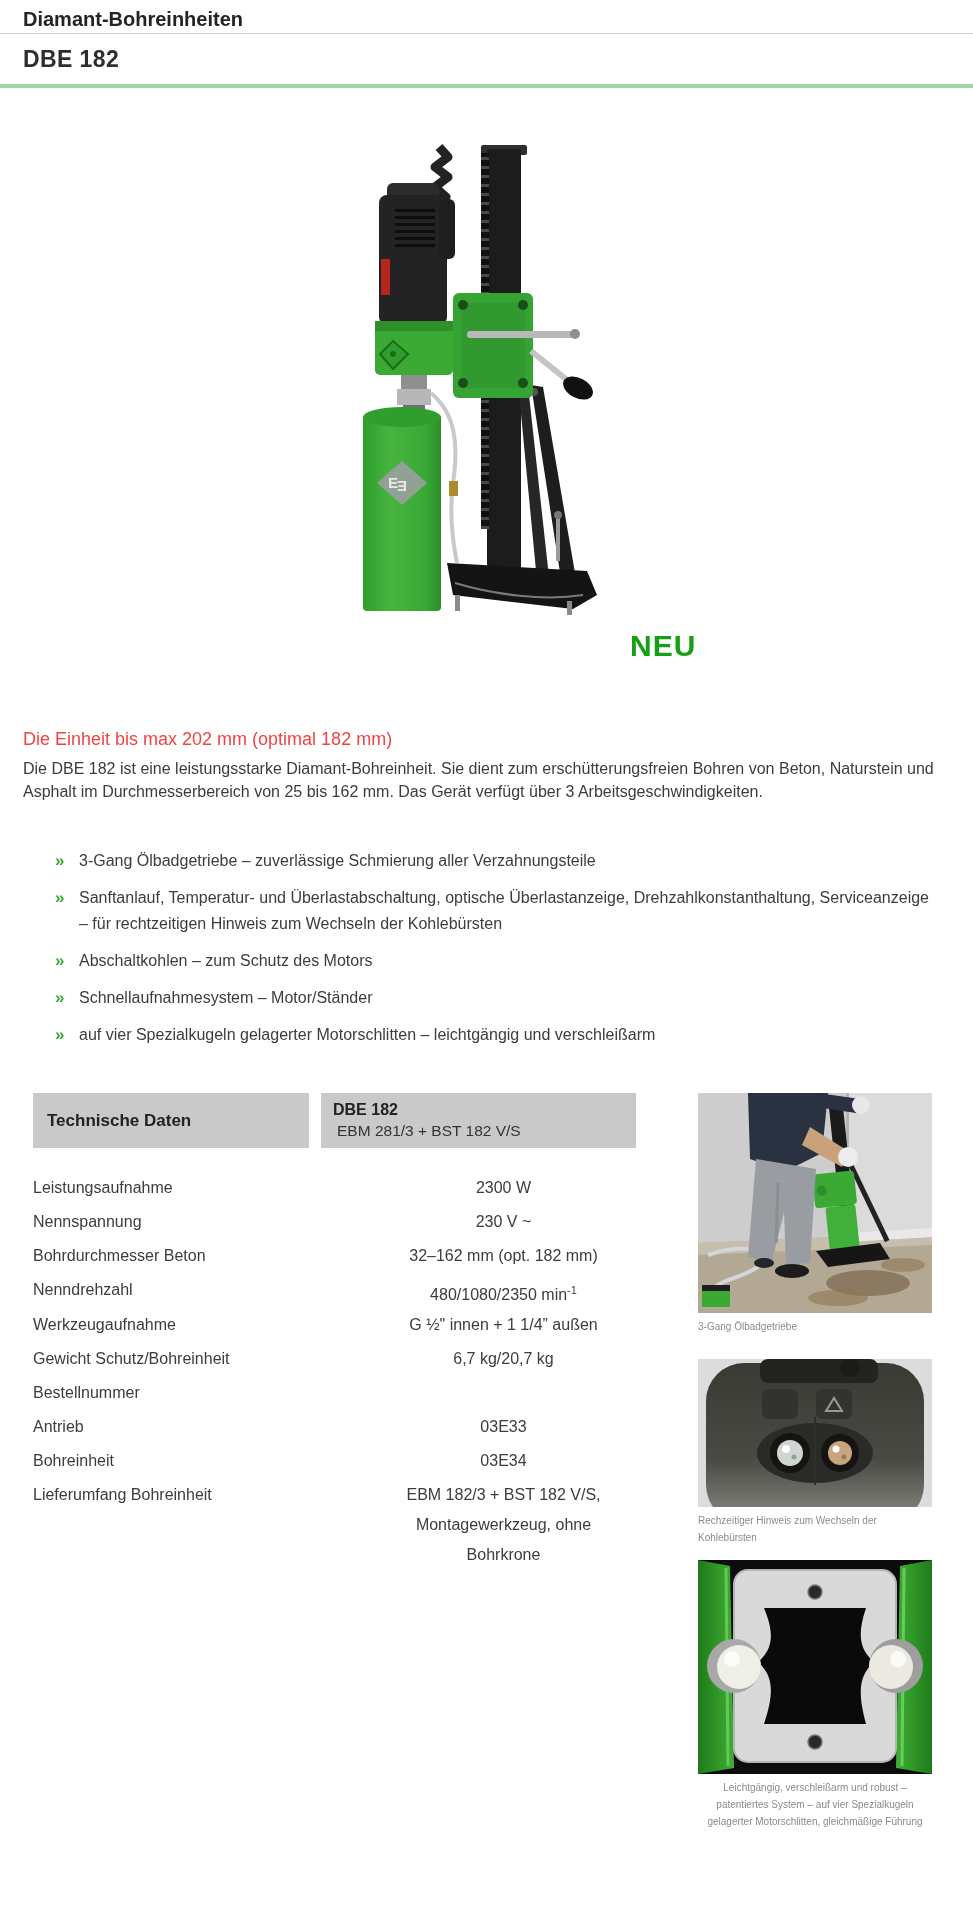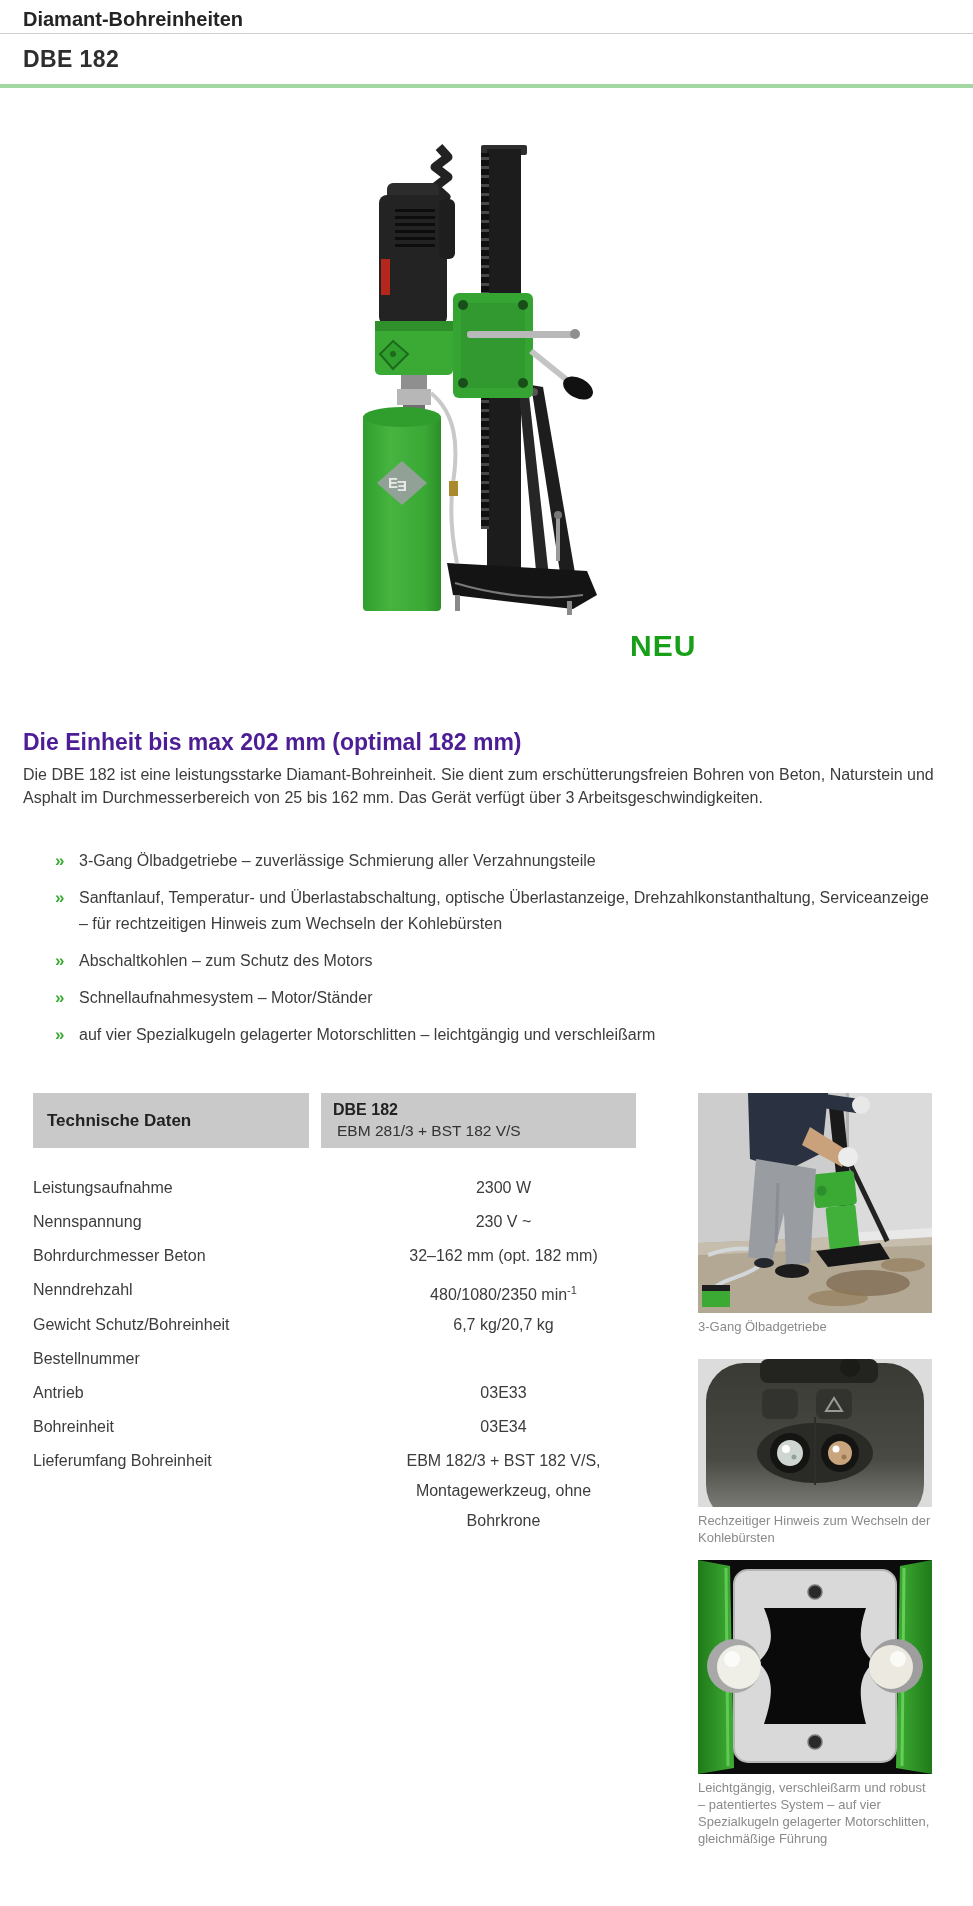--- a/index.html
+++ b/index.html
@@ -13,21 +13,21 @@
   .title-rule{position:absolute;left:0;top:84px;width:973px;height:4px;background:#a2d6a2;}
 
   
   .hero{position:absolute;left:335px;top:143px;width:270px;height:478px;}
 
   .neu{position:absolute;left:630px;top:631px;font-size:30px;line-height:30px;font-weight:bold;
        color:#17a017;letter-spacing:1px;}
 
   
   .intro{position:absolute;left:23px;top:729px;width:930px;}
-  .intro h2{margin:0 0 7px 0;font-size:23px;font-weight:bold;color:#4c1d95;}
+  .intro h2{margin:0 0 7px 0;font-size:18px;font-weight:normal;color:#ef4444;}
   .intro p{margin:0;font-size:16px;line-height:23px;color:#3c3c3c;}
 
   
   .features{position:absolute;left:55px;top:848px;width:880px;margin:0;padding:0;list-style:none;}
   .features li{position:relative;padding-left:24px;margin:0 0 11px 0;font-size:16px;line-height:26px;}
   .features .marker{position:absolute;left:0;top:0;color:#3aaa35;font-weight:bold;font-size:17px;}
 
   
   .specs{position:absolute;left:33px;top:1093px;width:656px;}
   .spec-header{display:flex;gap:12px;}
@@ -40,23 +40,23 @@
   .spec-rows{margin-top:25px;}
   .srow{display:flex;min-height:34px;align-items:flex-start;}
   .srow .lab{width:353px;font-size:16px;line-height:30px;color:#3c3c3c;}
   .srow .val{width:235px;font-size:16px;line-height:30px;color:#3c3c3c;text-align:center;}
   .srow .val sup{font-size:11px;}
 
   
   .figures{position:absolute;left:698px;top:1093px;width:234px;}
   .figures figure{margin:0;}
   .figures figure + figure{margin-top:24px;}
-  .figures figure.f3{margin-top:14px;}
+  .figures figure.f3{margin-top:14px;text-align:center;}
   .figures svg{display:block;}
-  .figures figcaption{margin-top:5px;font-size:13px;line-height:17px;color:#8a8a8a;}
+  .figures figcaption{margin-top:5px;font-size:10px;line-height:17px;color:#8a8a8a;}
 </style>
 </head>
 <body>
 
 <div class="page">
 
   <div class="cat-header">Diamant-Bohreinheiten</div>
   <div class="cat-rule"></div>
   <h1 class="prod-title">DBE 182</h1>
   <div class="title-rule"></div>
@@ -171,20 +171,24 @@
           <div class="lab">Nennspannung</div>
           <div class="val"><span>230 V ~</span></div>
         </div>
       <div class="srow">
           <div class="lab">Bohrdurchmesser Beton</div>
           <div class="val"><span>32–162 mm (opt. 182 mm)</span></div>
         </div>
       <div class="srow">
           <div class="lab">Nenndrehzahl</div>
           <div class="val"><span>480/1080/2350 min</span><sup>-1</sup></div>
+        </div>
+      <div class="srow">
+          <div class="lab">Werkzeugaufnahme</div>
+          <div class="val"><span>G ½"  innen + 1 1/4” außen</span></div>
         </div>
       <div class="srow">
           <div class="lab">Gewicht Schutz/Bohreinheit</div>
           <div class="val"><span>6,7 kg/20,7 kg</span></div>
         </div>
       <div class="srow">
           <div class="lab">Bestellnummer</div>
           <div class="val"><span></span></div>
         </div>
       <div class="srow">

